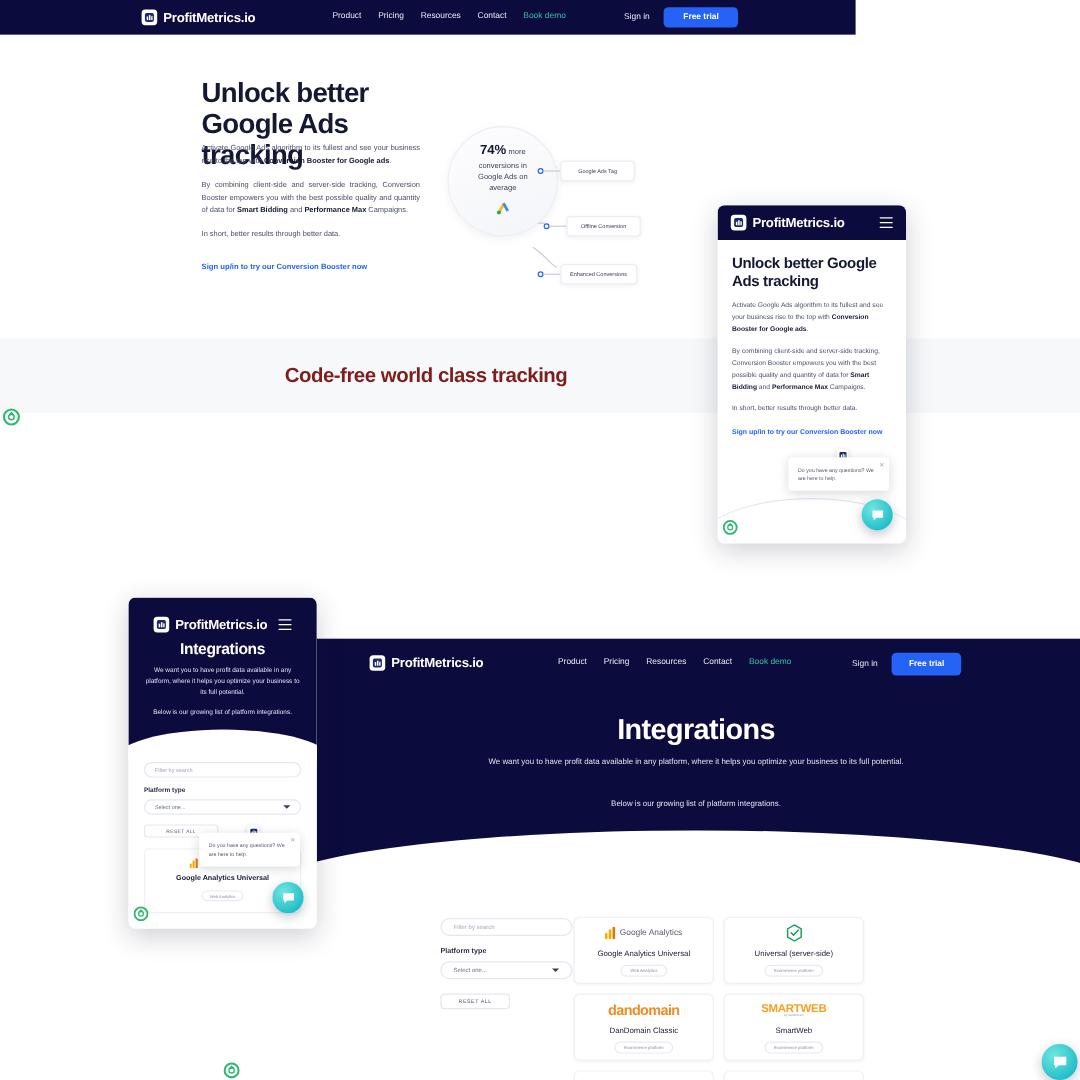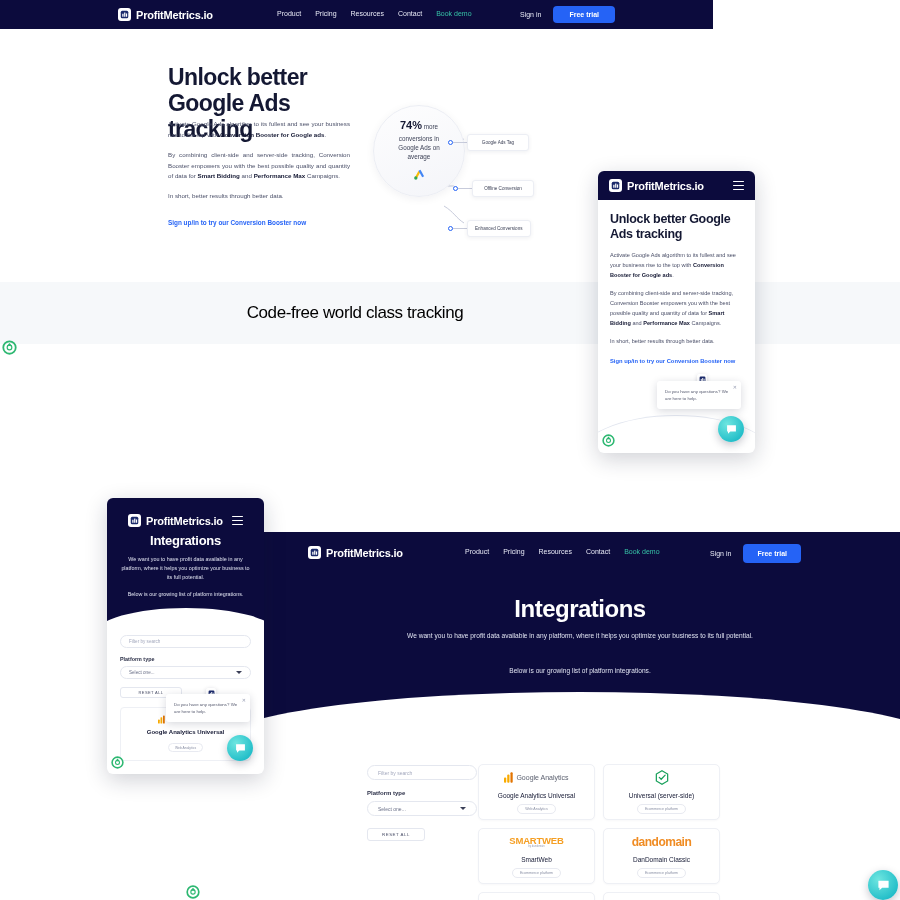--- a/index.html
+++ b/index.html
@@ -87,21 +87,21 @@
   #node-1 { left:80px; top:32px; }
   #node-2 { left:85px; top:78px; }
   #node-3 { left:80px; top:118px; }
   .curve { position:absolute; stroke:#c7cbdb; fill:none; stroke-width:1; }
 
   
   .band {
     position:absolute; left:0; top:282px; width:900px; height:62px;
     background:#f6f8fa; display:flex; align-items:center; justify-content:center;
   }
-  .band-title { font-size:17px; font-weight:400; color:#000000; letter-spacing:-0.4px;
+  .band-title { font-size:17px; font-weight:700; color:#7f1d1d; letter-spacing:-0.4px;
      margin-left:-190px;}
 
   
   .phone {
     position:absolute; background:#fff; border-radius:6px; overflow:hidden;
     box-shadow: 0 6px 22px rgba(20,24,51,.20);
   }
   .phone-nav { background:#0c0b3d; display:flex; align-items:center; justify-content:space-between; }
   .burger { display:flex; flex-direction:column; gap:2.5px; }
   .burger span { display:block; width:11px; height:1.5px; background:#fff; border-radius:1px; }
@@ -442,32 +442,32 @@
         <span class="i-logo">
           <svg width="14" height="15" viewBox="0 0 20 22">
               <path d="M10 1.2 L18.3 6 v10 L10 20.8 L1.7 16 V6 Z" fill="none" stroke="#17a05a" stroke-width="1.8"></path>
               <path d="M6 10.8 l2.8 2.8 L14.6 7.5" fill="none" stroke="#17a05a" stroke-width="1.8" stroke-linecap="round"></path>
             </svg>
         </span>
         <span class="i-name">Universal (server-side)</span>
         <span class="i-chip">Ecommerce platform</span>
       </div>
       <div class="i-card">
+        <span class="i-logo dd-logo">
+          <span class="a">dandomain</span>
+        </span>
+        <span class="i-name">DanDomain Classic</span>
+        <span class="i-chip">Ecommerce platform</span>
+      </div>
+      <div class="i-card">
         <span class="i-logo" style="flex-direction:column">
           <span class="sw-logo"><span class="a">SMARTWEB</span></span>
           <span class="sw-sub">by dandomain</span>
         </span>
         <span class="i-name">SmartWeb</span>
-        <span class="i-chip">Ecommerce platform</span>
-      </div>
-      <div class="i-card">
-        <span class="i-logo dd-logo">
-          <span class="a">dandomain</span>
-        </span>
-        <span class="i-name">DanDomain Classic</span>
         <span class="i-chip">Ecommerce platform</span>
       </div>
       <div class="i-card empty"></div>
       <div class="i-card empty"></div>
     </div>
   </div>
 
   <div class="phone" id="phone2">
     <div class="p2-hero">
       <div class="phone-nav" style="background:transparent;">

